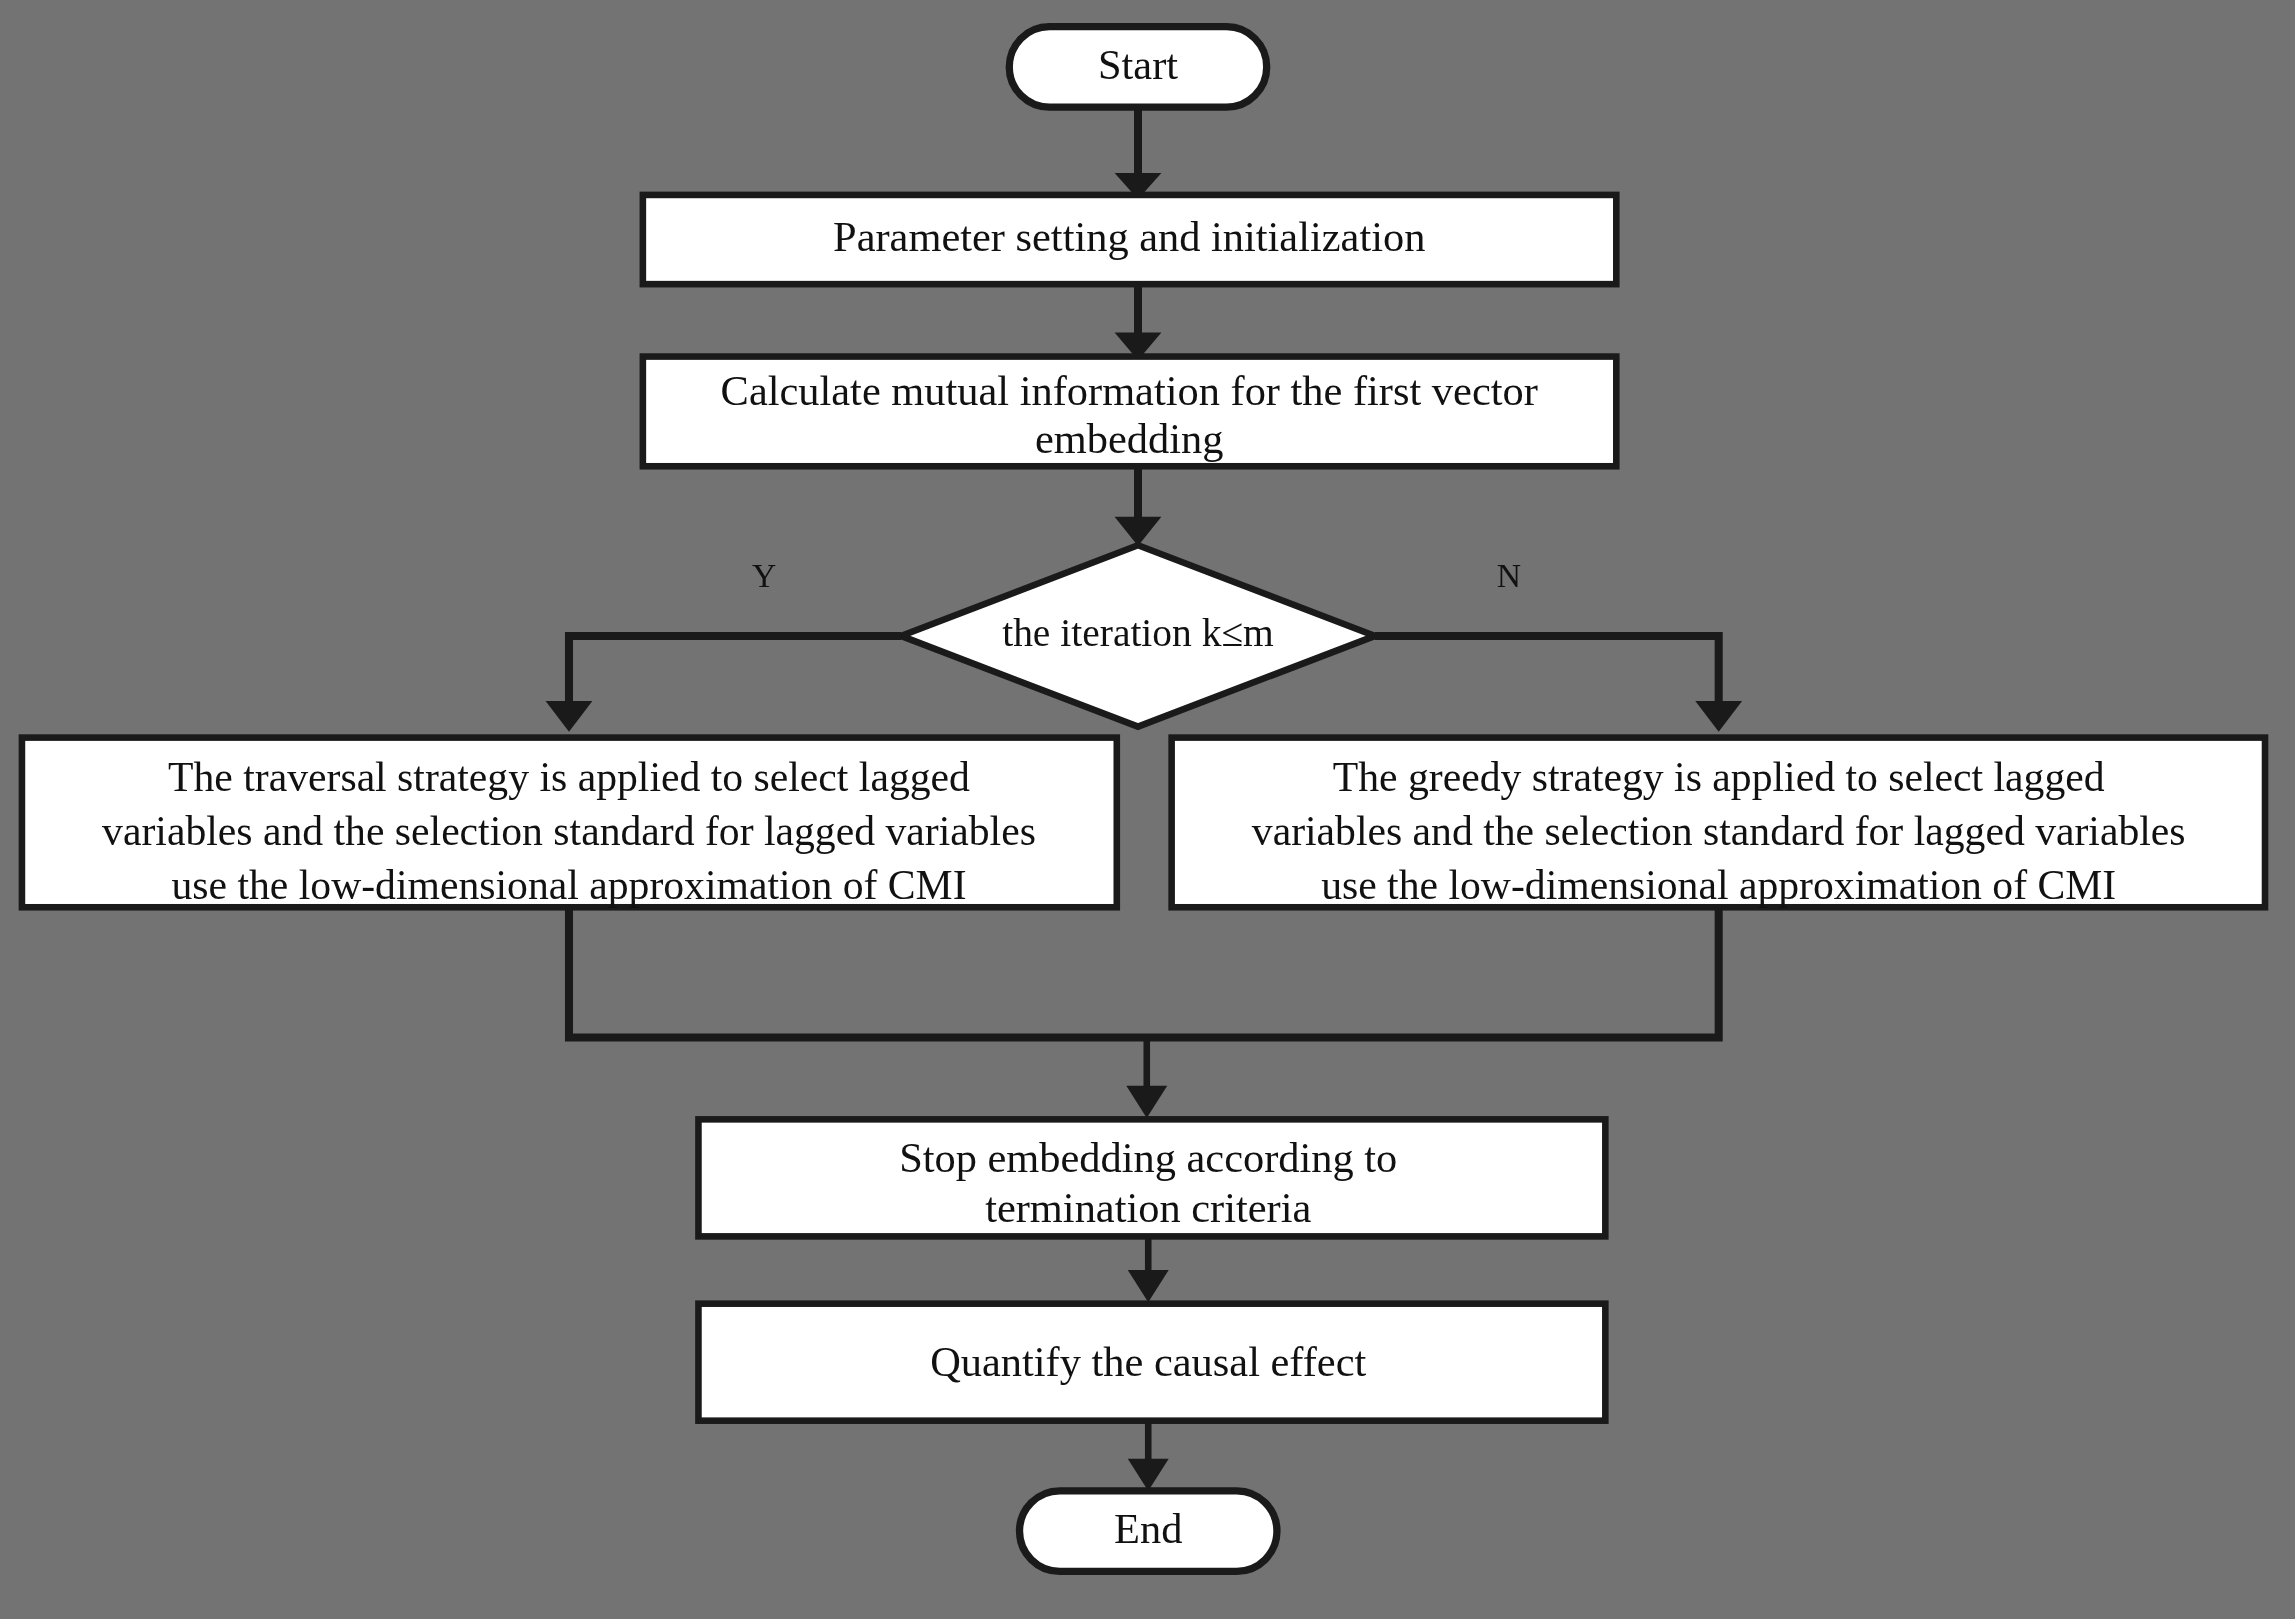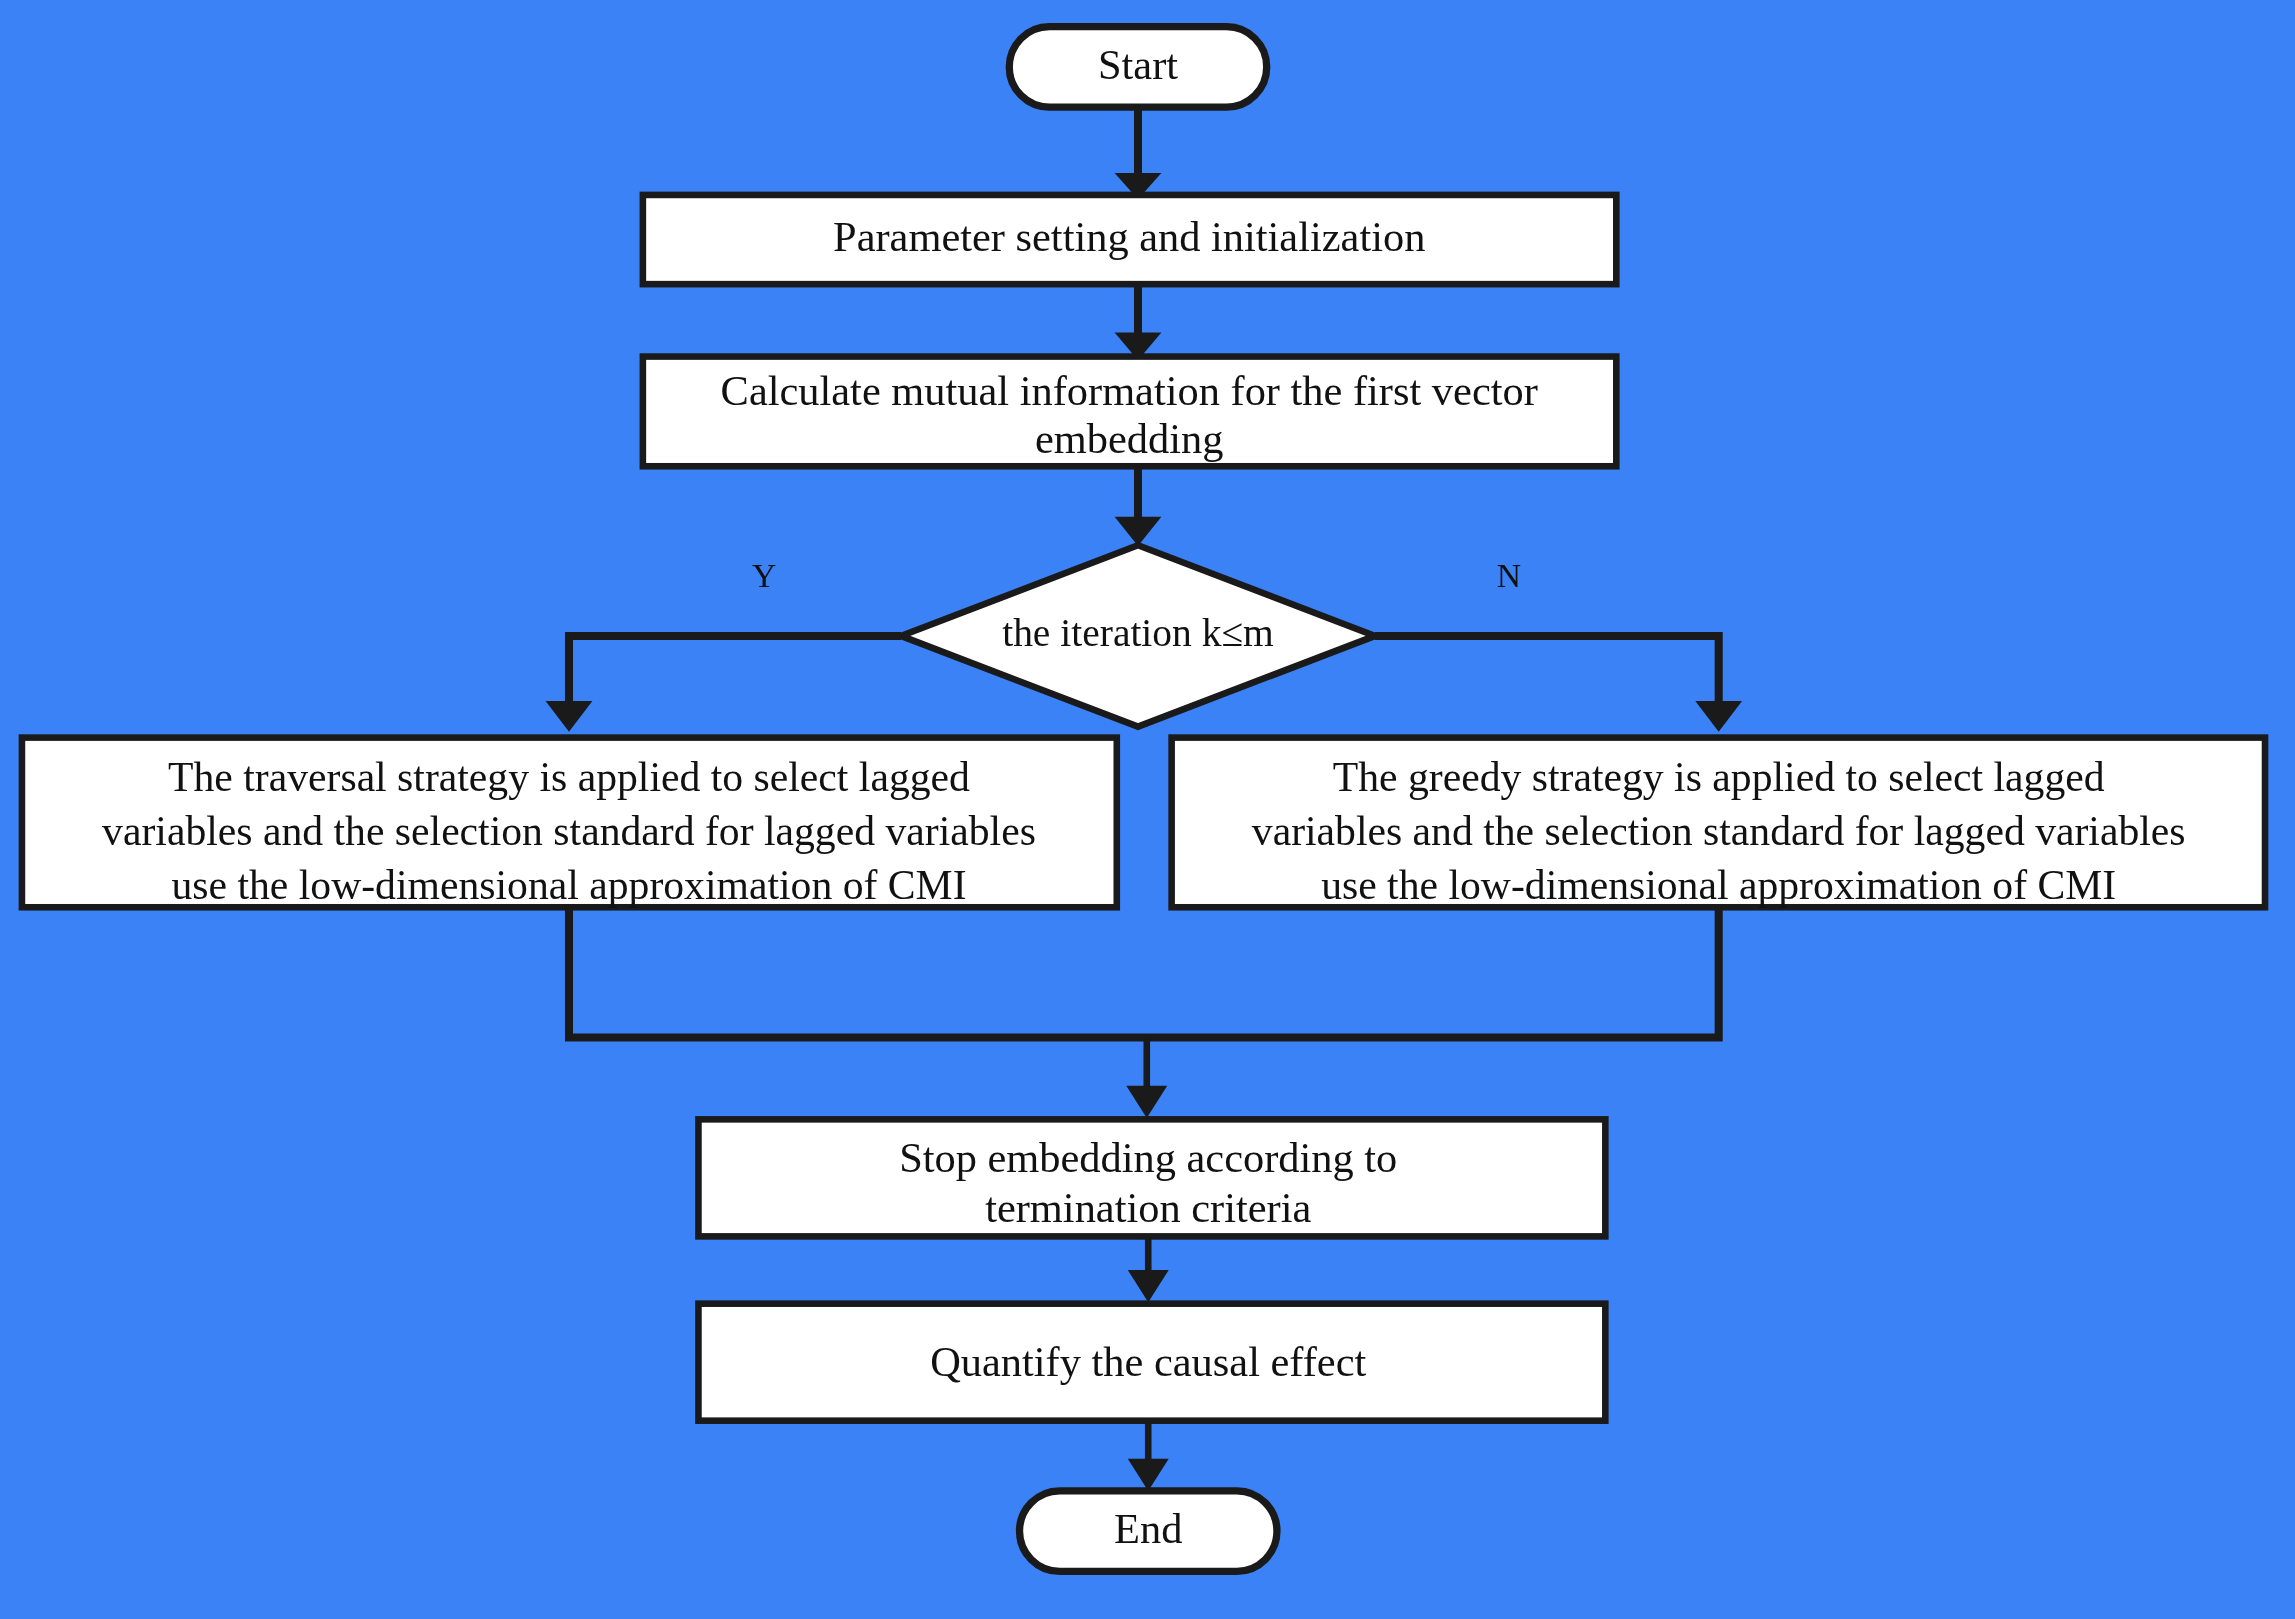--- a/index.html
+++ b/index.html
@@ -10,21 +10,21 @@
   body {
     width: 2295px;
     height: 1620px;
     font-family: "Liberation Serif", "DejaVu Serif", serif;
     overflow: hidden;
   }
   #flow-root {
     position: relative;
     width: 2295px;
     height: 1620px;
-    background: #3b82f6;
+    background: #737373;
   }
   svg#flow-svg {
     position: absolute;
     left: 0;
     top: 0;
     width: 2295px;
     height: 1620px;
     display: block;
   }
   .shape-stroke {

